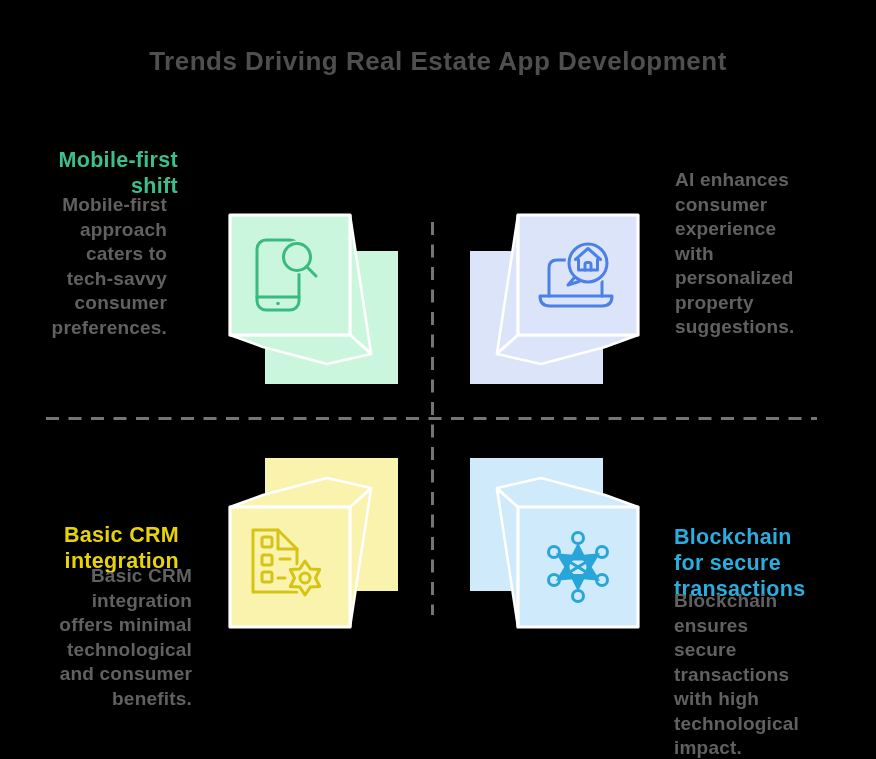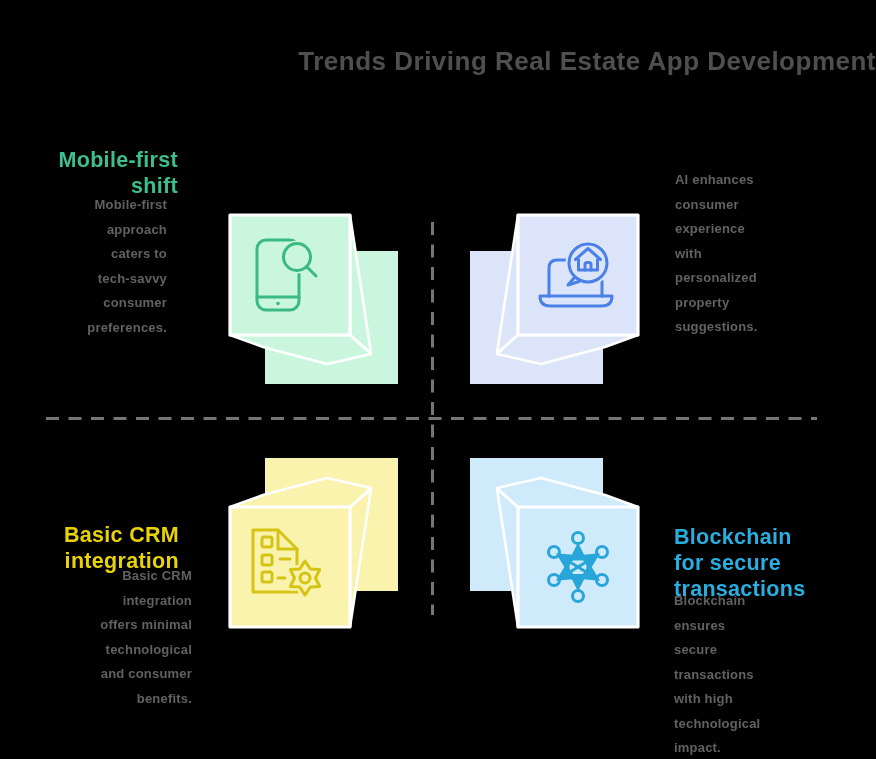--- a/index.html
+++ b/index.html
@@ -2,31 +2,31 @@
 <html><head>
 <meta charset="utf-8">
 <style>
   html,body{margin:0;padding:0;background:#000;}
   #stage{
     position:relative;width:876px;height:759px;background:#000;overflow:hidden;
     font-family:"Liberation Sans","DejaVu Sans",sans-serif;
   }
   .abs{position:absolute;}
   #title{
-    left:0;right:0;top:46px;text-align:right;
+    left:0;right:0;top:46px;text-align:center;
     font-size:26px;font-weight:bold;letter-spacing:.5px;color:#4f4f4f;
     white-space:pre-line;
   }
   .quad{position:absolute;inset:0;pointer-events:none;}
   .q-head{
     position:absolute;font-size:21.5px;font-weight:bold;line-height:26px;
     letter-spacing:.3px;white-space:pre-line;color:var(--head);
   }
   .q-desc{
-    position:absolute;font-size:13px;font-weight:bold;line-height:24.5px;
+    position:absolute;font-size:19px;font-weight:bold;line-height:24.5px;
     letter-spacing:.2px;white-space:pre-line;color:#616161;
   }
   .ta-r{text-align:right;}
   .ta-l{text-align:left;}
   
   .q-tl{--fill:#cbf6de;--stroke:#3aba7e;--head:#3dbf8d;}
   .q-tr{--fill:#dce4f9;--stroke:#4a80e8;--head:#4a7fe0;}
   .q-bl{--fill:#faf3ad;--stroke:#d5c414;--head:#e8d308;}
   .q-br{--fill:#cfeafb;--stroke:#28a6d9;--head:#29aee0;}
   

